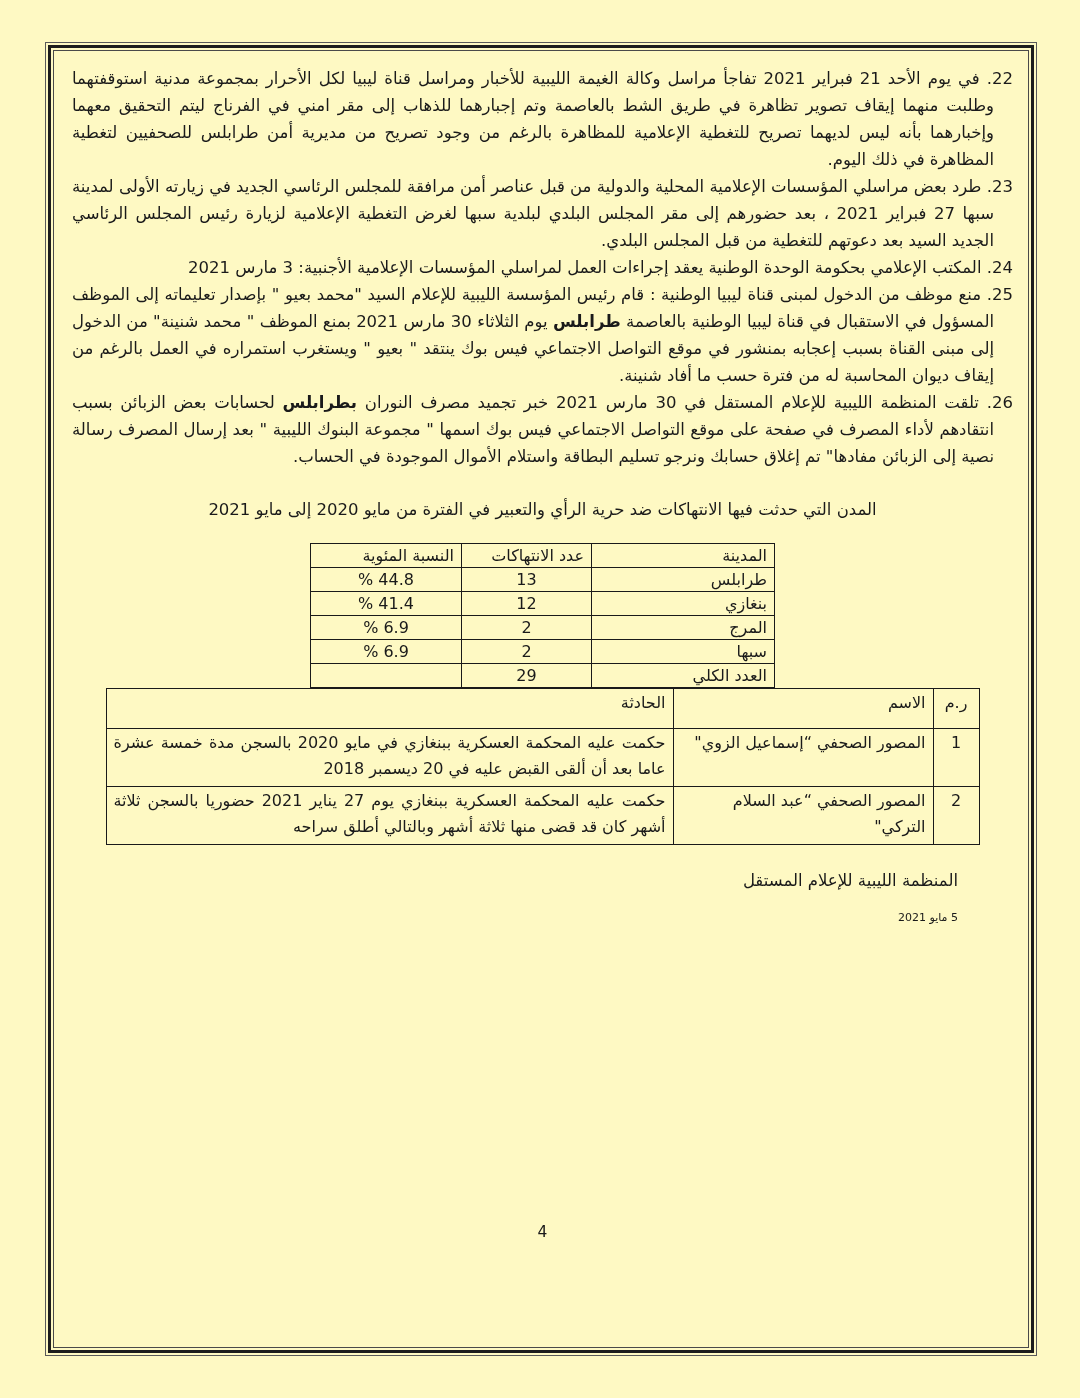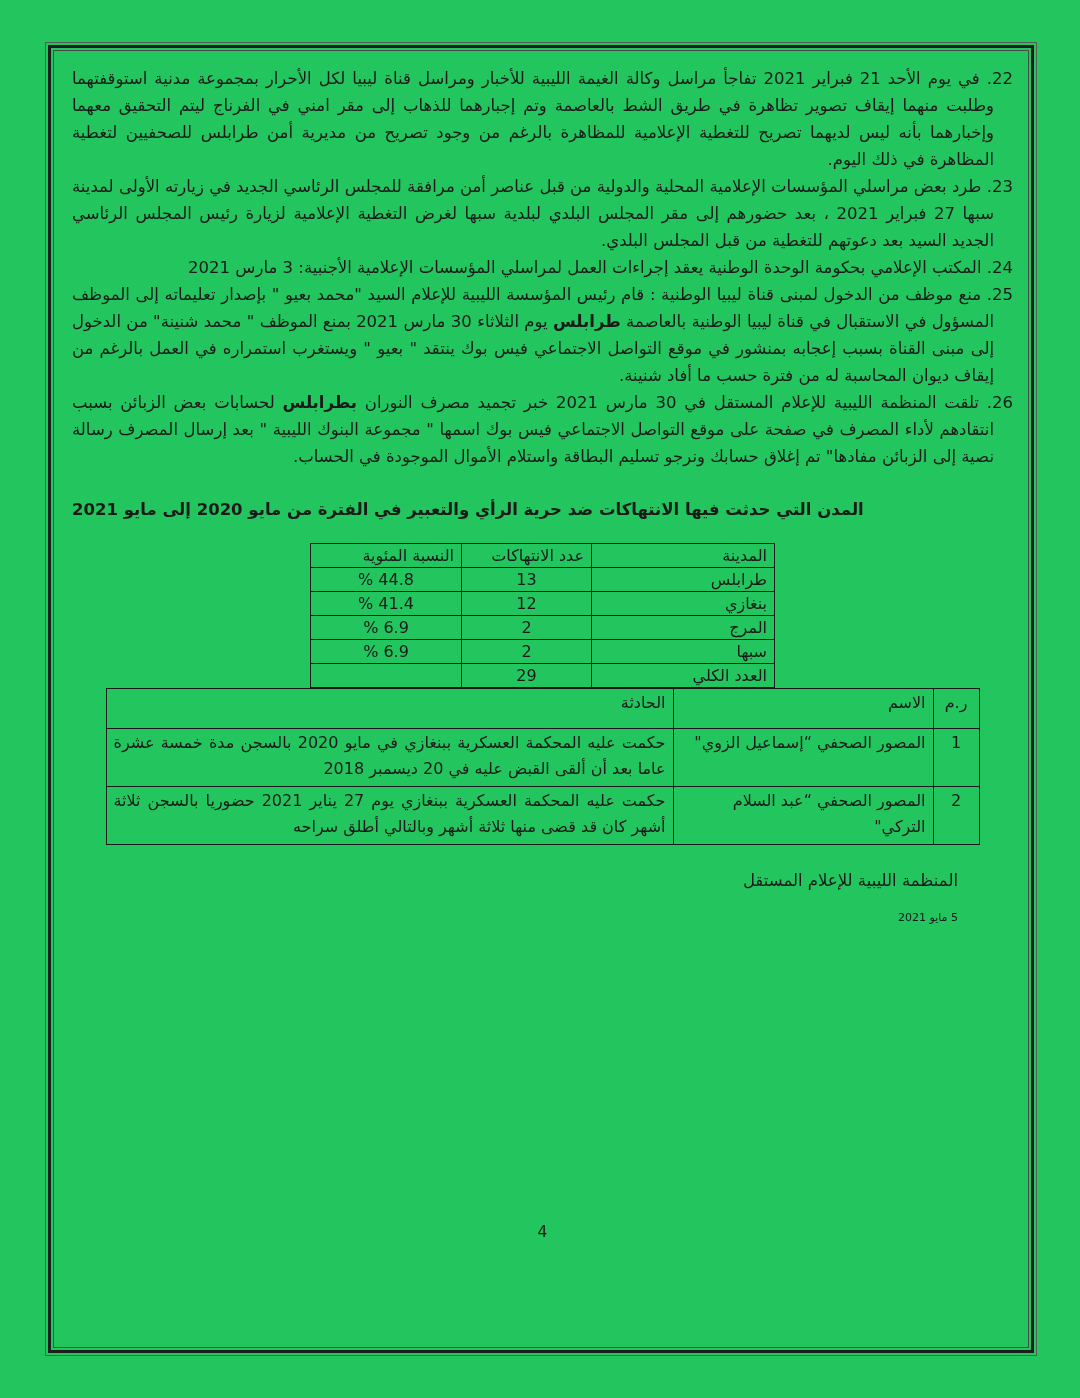--- a/index.html
+++ b/index.html
@@ -3,21 +3,21 @@
 <meta charset="utf-8">
 <style>
   * { margin:0; padding:0; box-sizing:border-box; }
   html,body { background:#ffffff; }
   body { font-family:"DejaVu Sans", sans-serif; color:#1a1a1a; }
 
   .page {
     position:relative;
     width:1080px; height:1398px;
     margin:0 auto;
-    background:#22c55e;
+    background:#fef9c3;
     overflow:hidden;
   }
 
   
   .frame-outer {
     position:absolute; top:42px; left:45px; right:43px; bottom:42px;
     border:1px solid #5a5a5a;
     padding:2px;
   }
   .frame-mid {
@@ -39,22 +39,22 @@
   .report-list { font-size:16.5px; line-height:27px; }
   .report-item {
     text-align:justify;
     padding-right:19px;
     text-indent:-19px;
   }
   .item-num { white-space:nowrap; }
   .bold { font-weight:bold; }
 
   .table-title {
-    font-size:16.5px; font-weight:bold;
-    text-align:left;
+    font-size:16.5px; font-weight:normal;
+    text-align:center;
     line-height:26px;
   }
   .title-cities   { margin:27px 0 20px 0; }
   .title-sentences{ margin:54px 0 17px 0; }
 
   table.doc-table {
     border-collapse:collapse;
     table-layout:fixed;
     font-size:16px;
     direction:rtl;

